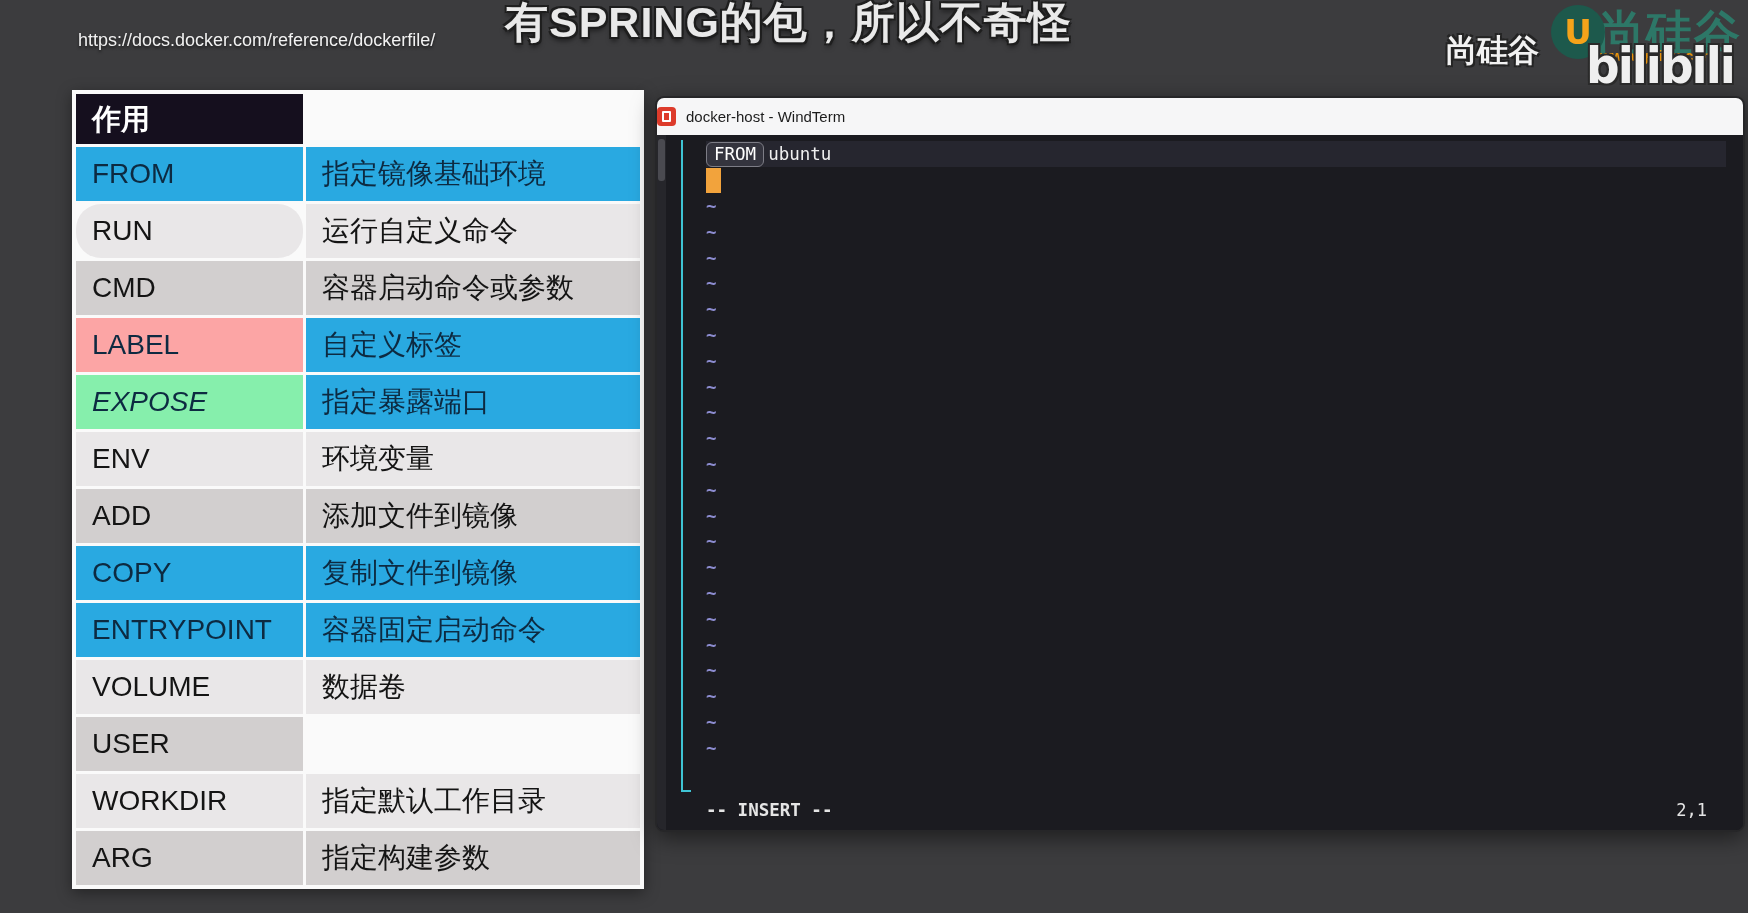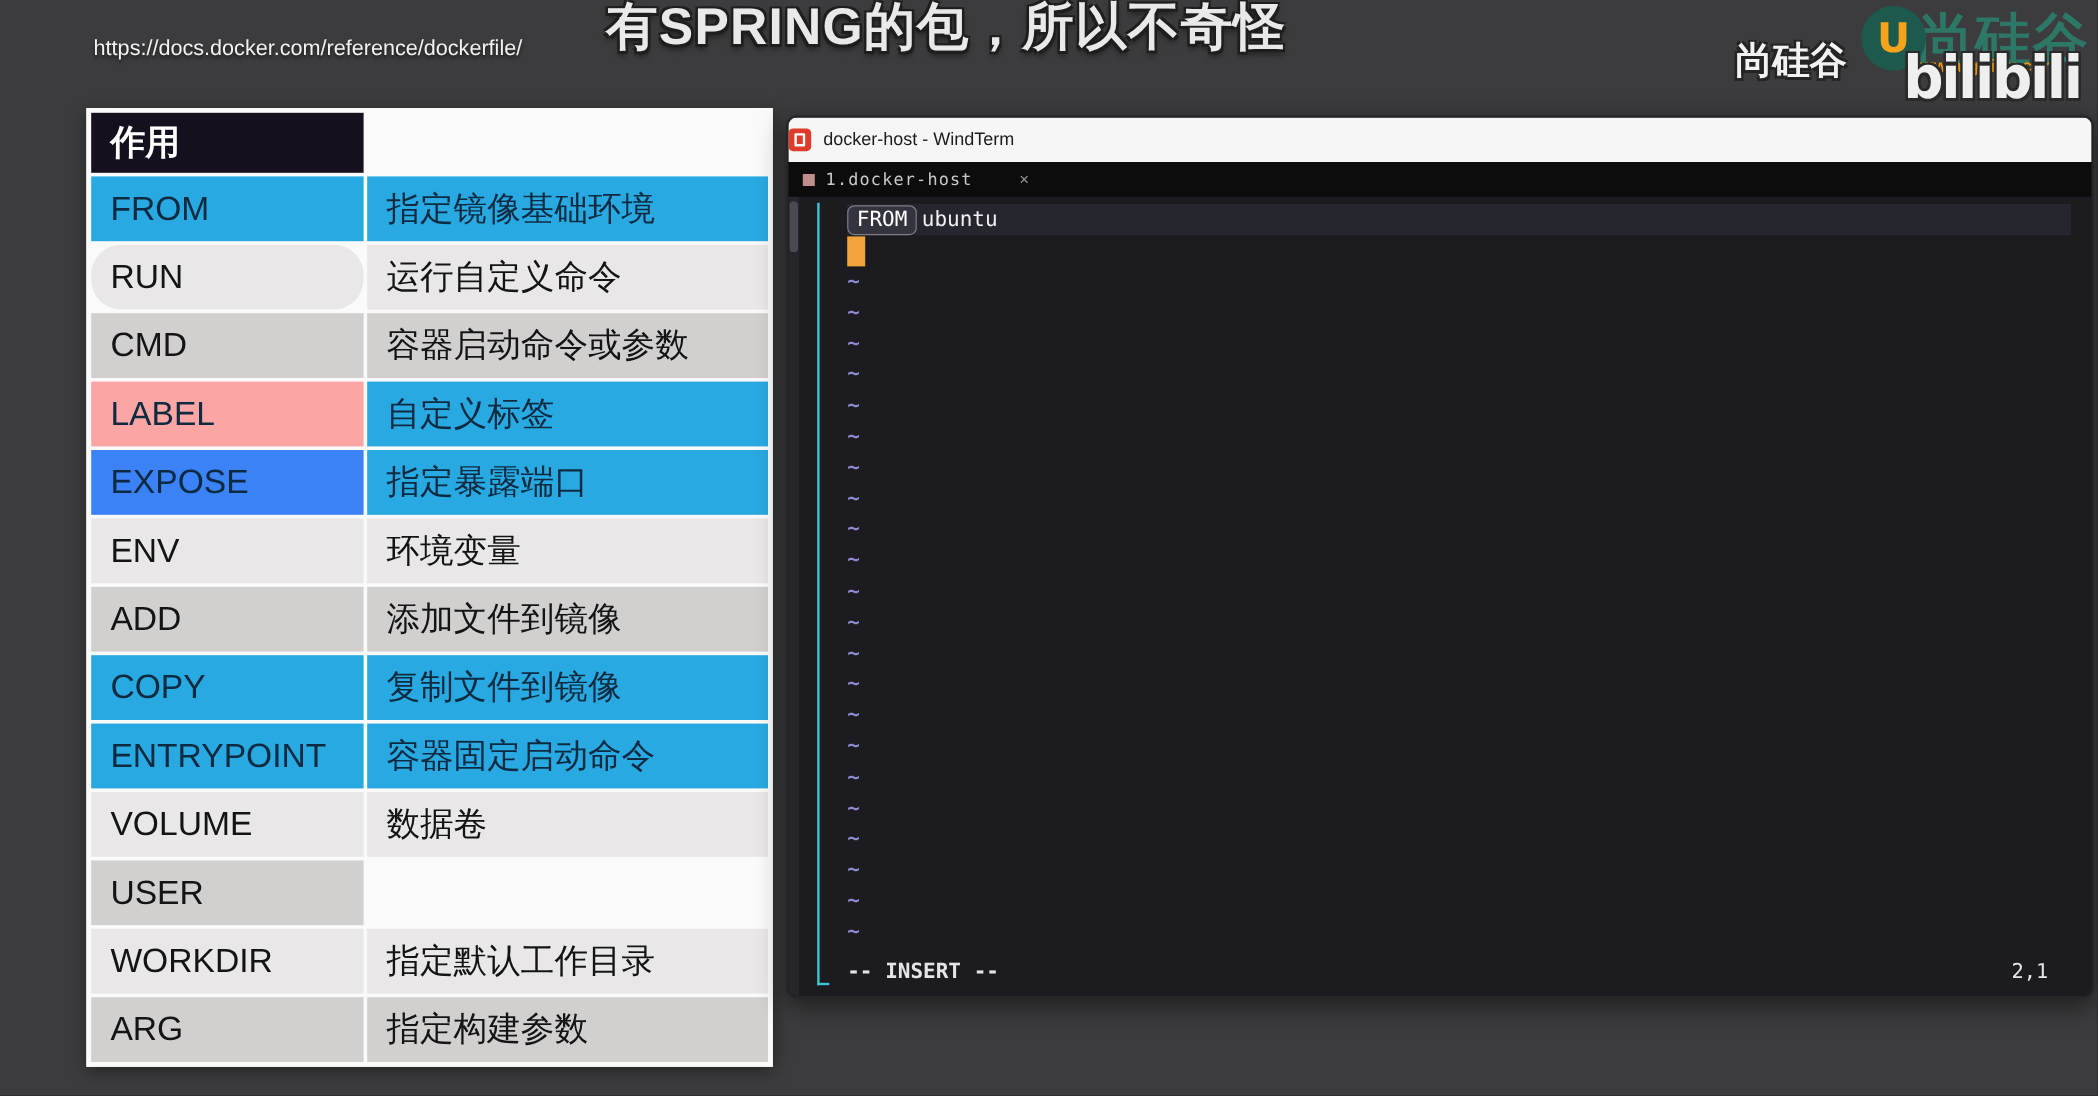--- a/index.html
+++ b/index.html
@@ -143,21 +143,21 @@
       </div><div class="trow">
         <div class="cell" style="background: rgb(233, 231, 232); border-radius: 25px;">RUN</div>
         <div class="cell" style="background: rgb(233, 231, 232);">运行自定义命令</div>
       </div><div class="trow">
         <div class="cell" style="background: rgb(210, 207, 207);">CMD</div>
         <div class="cell" style="background: rgb(210, 207, 207);">容器启动命令或参数</div>
       </div><div class="trow">
         <div class="cell t-blue" style="background: #fca5a5;">LABEL</div>
         <div class="cell t-blue" style="background: rgb(41, 169, 225);">自定义标签</div>
       </div><div class="trow">
-        <div class="cell t-blue" style="background: #3b82f6;">EXPOSE</div>
+        <div class="cell t-blue" style="background: #86efac; font-style: italic;">EXPOSE</div>
         <div class="cell t-blue" style="background: rgb(41, 169, 225);">指定暴露端口</div>
       </div><div class="trow">
         <div class="cell" style="background: rgb(233, 231, 232);">ENV</div>
         <div class="cell" style="background: rgb(233, 231, 232);">环境变量</div>
       </div><div class="trow">
         <div class="cell" style="background: rgb(210, 207, 207);">ADD</div>
         <div class="cell" style="background: rgb(210, 207, 207);">添加文件到镜像</div>
       </div><div class="trow">
         <div class="cell t-blue" style="background: rgb(41, 169, 225);">COPY</div>
         <div class="cell t-blue" style="background: rgb(41, 169, 225);">复制文件到镜像</div>
@@ -177,27 +177,20 @@
         <div class="cell" style="background: rgb(210, 207, 207);">指定构建参数</div>
       </div></div>
 </div>
 
 <div class="term">
   <div class="titlebar">
     <div class="wt-icon">
         <i></i>
       </div>
     <div class="titlebar-text">docker-host - WindTerm</div>
-  </div>
-  <div class="tabbar">
-    <div class="tab">
-      <span class="tab-icon"></span>
-      <span class="tab-label">1.docker-host</span>
-      <span class="tab-close">✕</span>
-    </div>
   </div>
   <div class="editor">
     <div class="scroll-strip">
         <div class="scroll-thumb"></div>
       </div>
     <div class="guide-line" style="border-bottom-color: rgb(63, 196, 212); border-left-color: rgb(63, 196, 212);"></div>
     <div class="codecol">
       <div class="cline line1"><span class="kw">FROM</span><span>ubuntu</span></div>
       <div class="cline"><div class="cursor-block" style="background: rgb(242, 163, 60);"></div></div>
       <div id="tildes">

